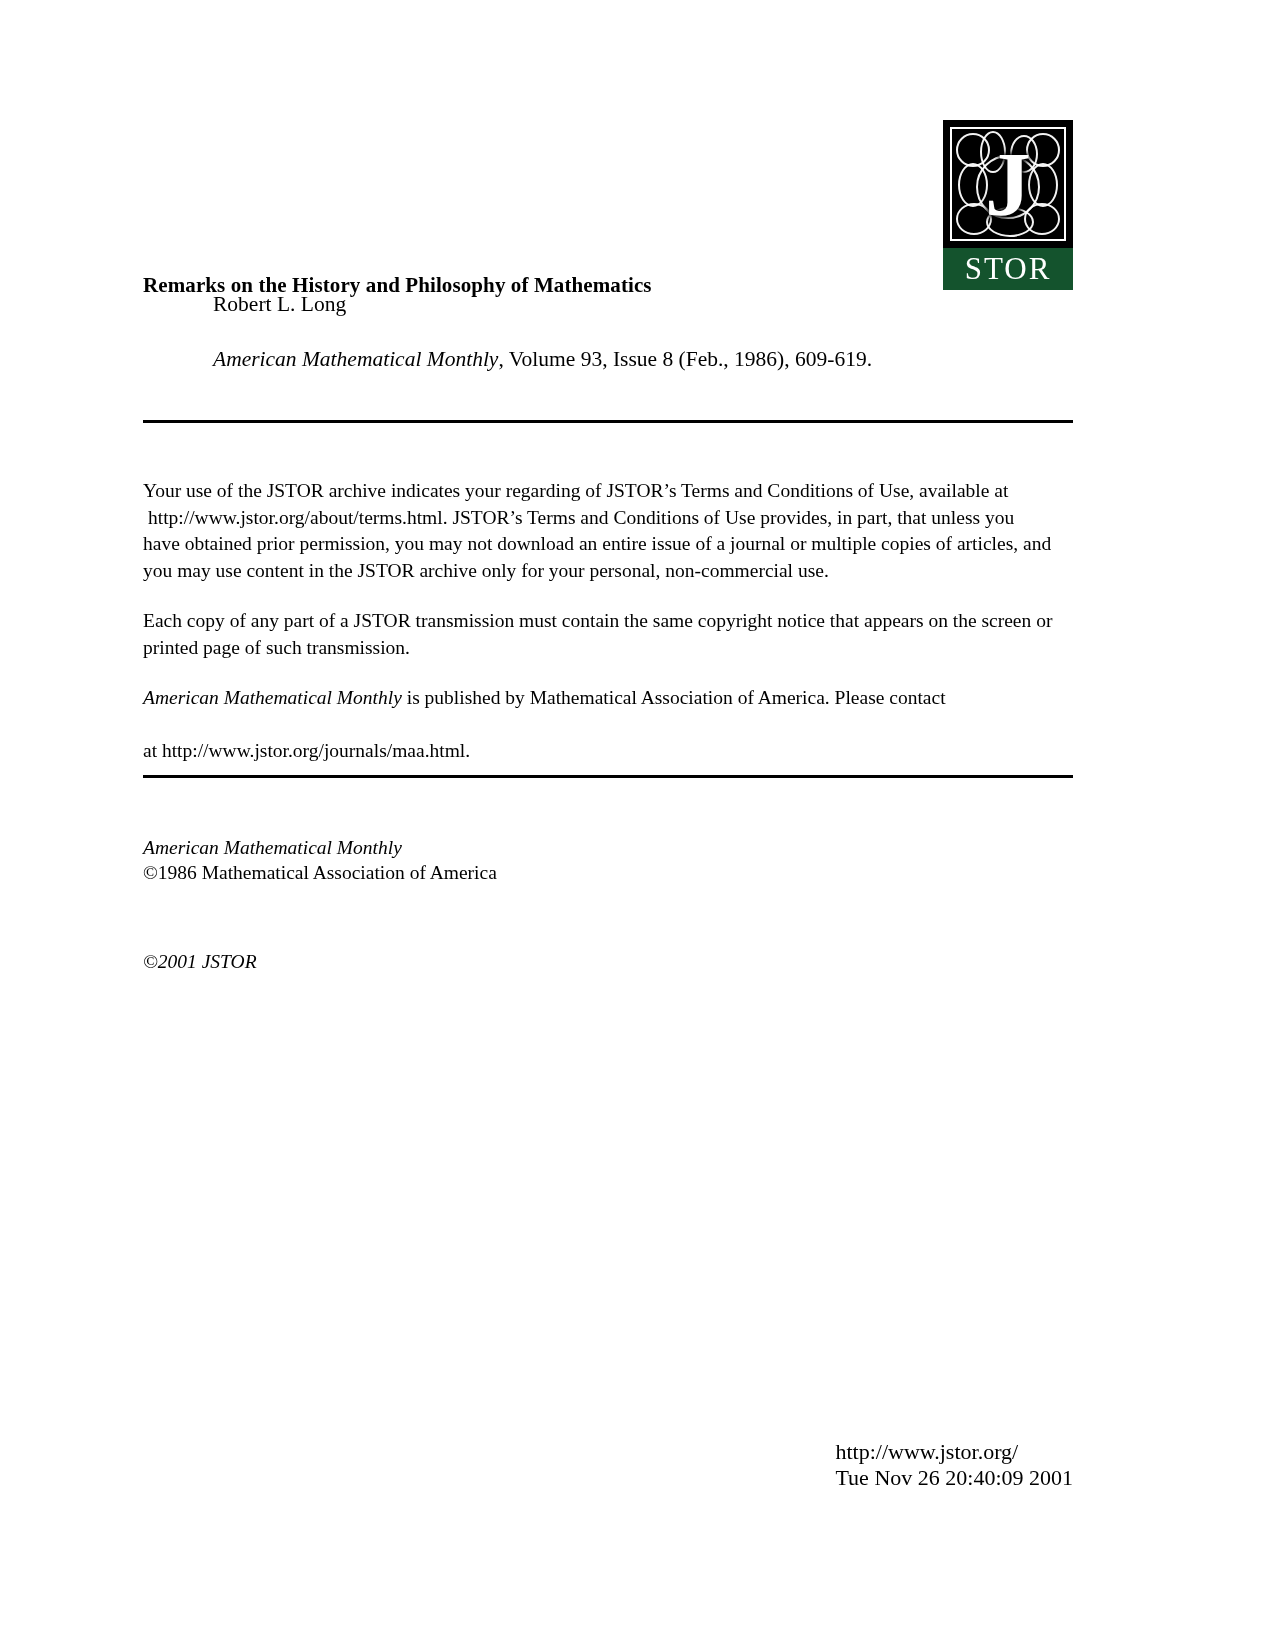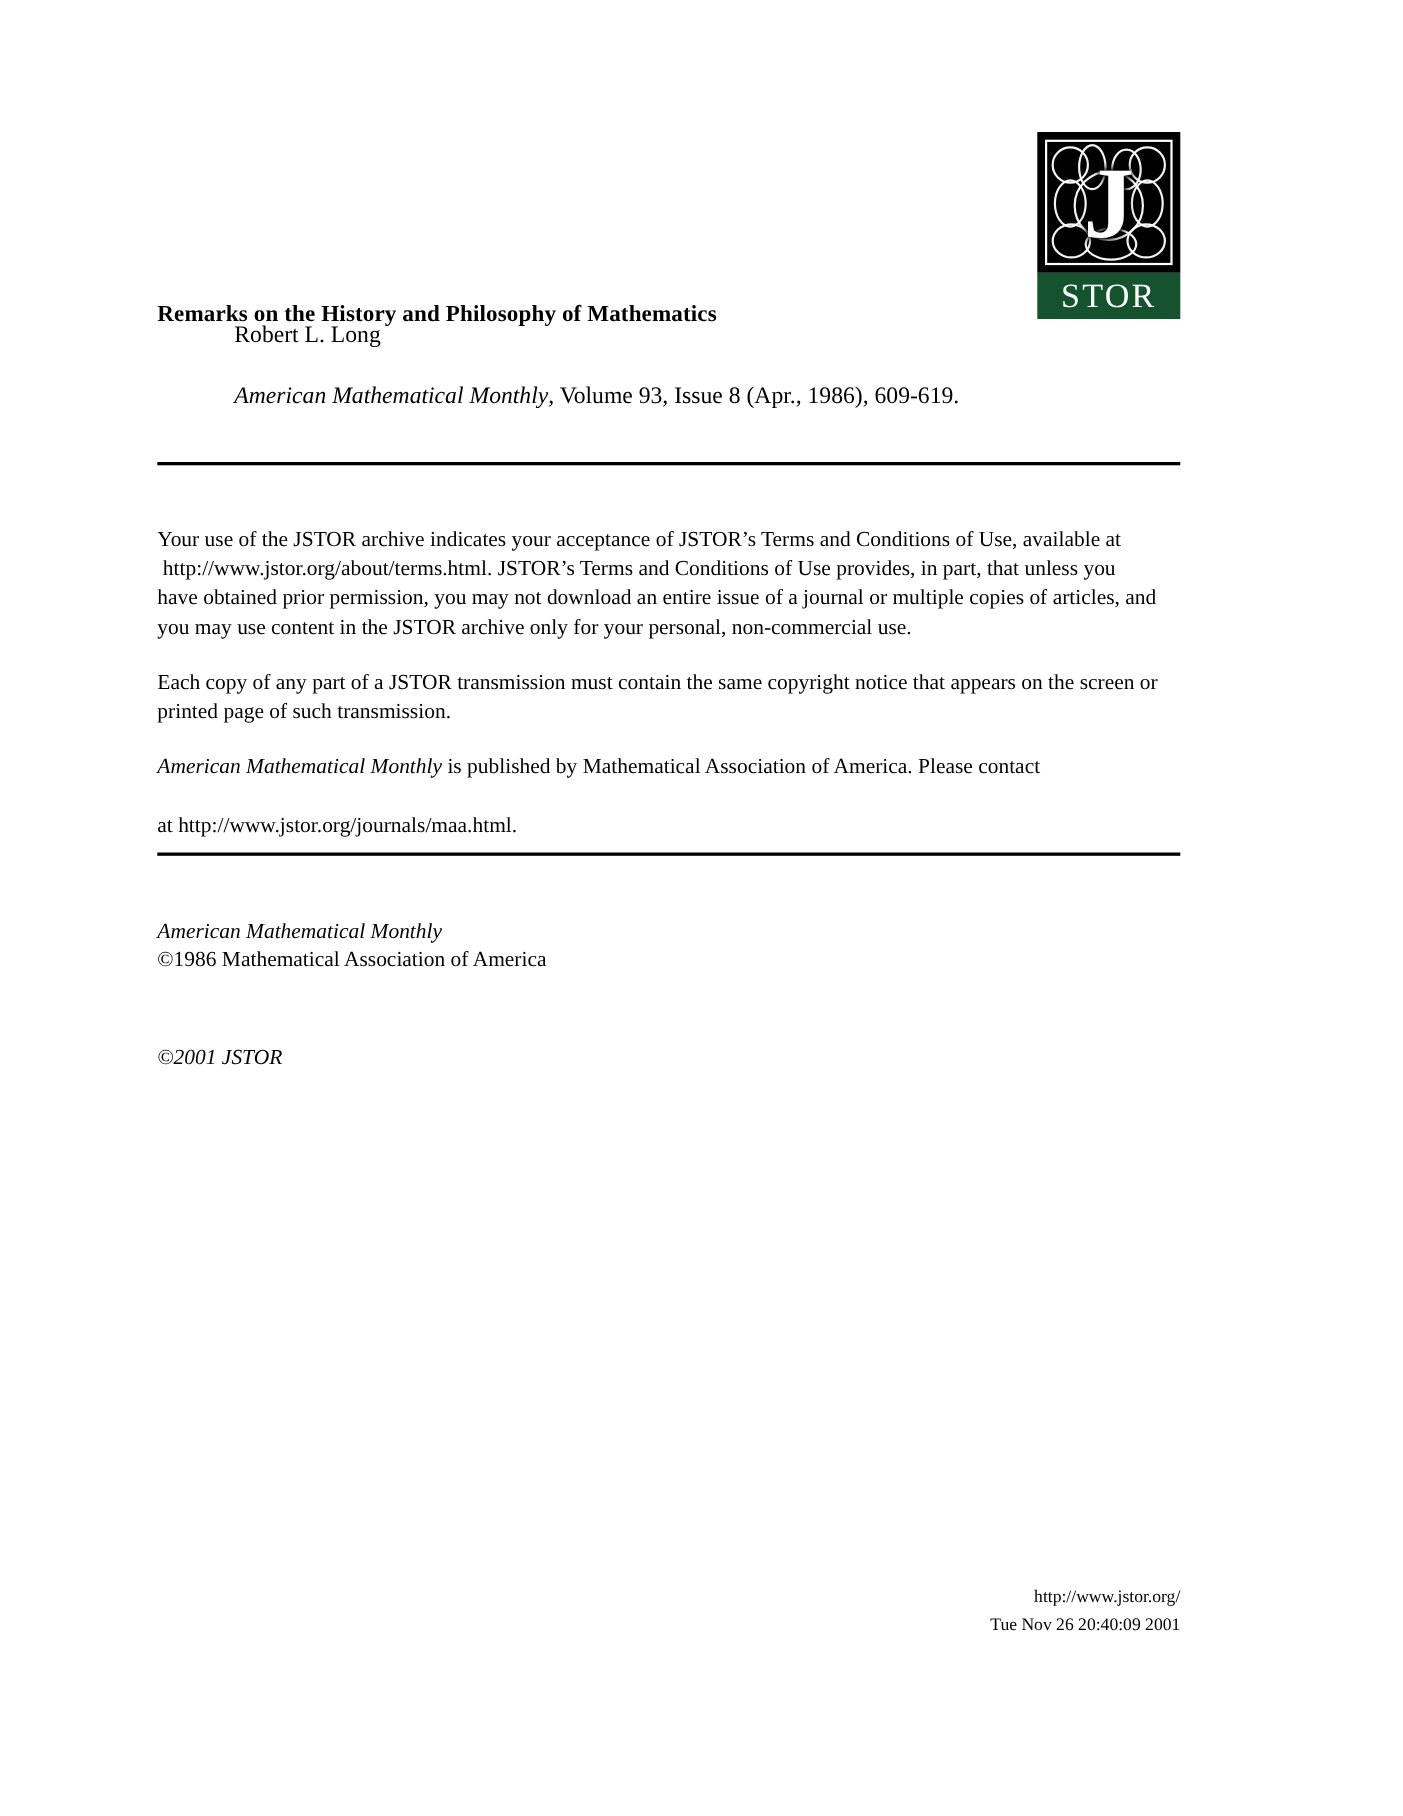--- a/index.html
+++ b/index.html
@@ -170,22 +170,21 @@
     top: 951px;
     font-size: 19.5px;
     font-style: italic;
   }
 
   
   .stamp {
     position: absolute;
     right: 0;
     bottom: 160px;
-    text-align: right;
-    font-size: 16px;
+    font-size: 22px;
     line-height: 26px;
   }
 </style>
 </head>
 <body>
 
 <div class="page">
   <div class="content">
 
     <div class="logo-wrap">
@@ -203,28 +202,28 @@
           <div class="orn" style="left:24px; top:26px; width:60px; height:60px;"></div>
           <div class="logo-j-letter">J</div>
         </div>
       </div>
       <div class="logo-stor">STOR</div>
     </div>
 
     <div class="art-title">Remarks on the History and Philosophy of Mathematics</div>
     <div class="art-author">Robert L. Long</div>
     <div class="art-cite">
-      <span class="jname">American Mathematical Monthly</span><span>, Volume 93, Issue 8 (Apr., 1986), 609-619.</span>
+      <span class="jname">American Mathematical Monthly</span><span>, Volume 93, Issue 8 (Feb., 1986), 609-619.</span>
     </div>
 
     <div class="rule rule-top"></div>
 
     <div class="terms">
       <p>
-        <span>Your use of the JSTOR archive indicates your acceptance of JSTOR’s Terms and Conditions of Use, available at</span><br>
+        <span>Your use of the JSTOR archive indicates your regarding of JSTOR’s Terms and Conditions of Use, available at</span><br>
         <span class="indent-sm">http://www.jstor.org/about/terms.html.  JSTOR’s Terms and Conditions of Use provides, in part, that unless you</span><br>
         <span>have obtained prior permission, you may not download an entire issue of a journal or multiple copies of articles, and</span><br>
         <span>you may use content in the JSTOR archive only for your personal, non-commercial use.</span>
       </p>
       <p>
         <span>Each copy of any part of a JSTOR transmission must contain the same copyright notice that appears on the screen or</span><br>
         <span>printed page of such transmission.</span>
       </p>
       <p>
         <span class="ital">American Mathematical Monthly</span><span> is published by Mathematical Association of America.  Please contact</span><br>

